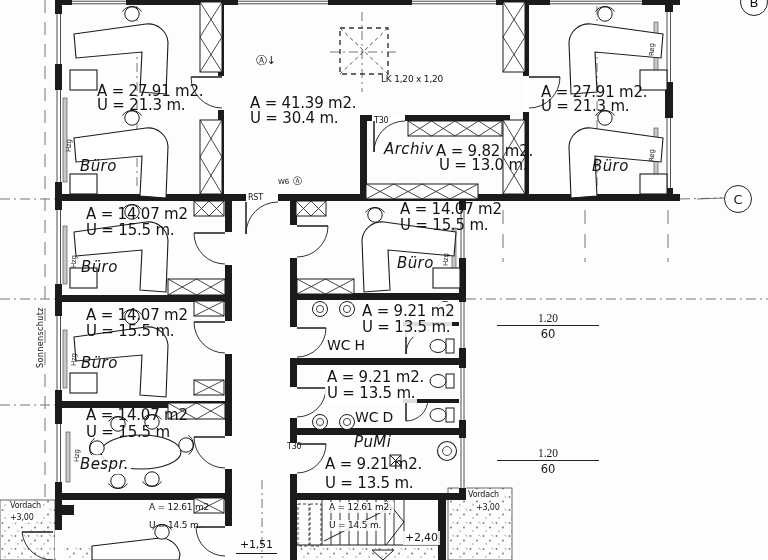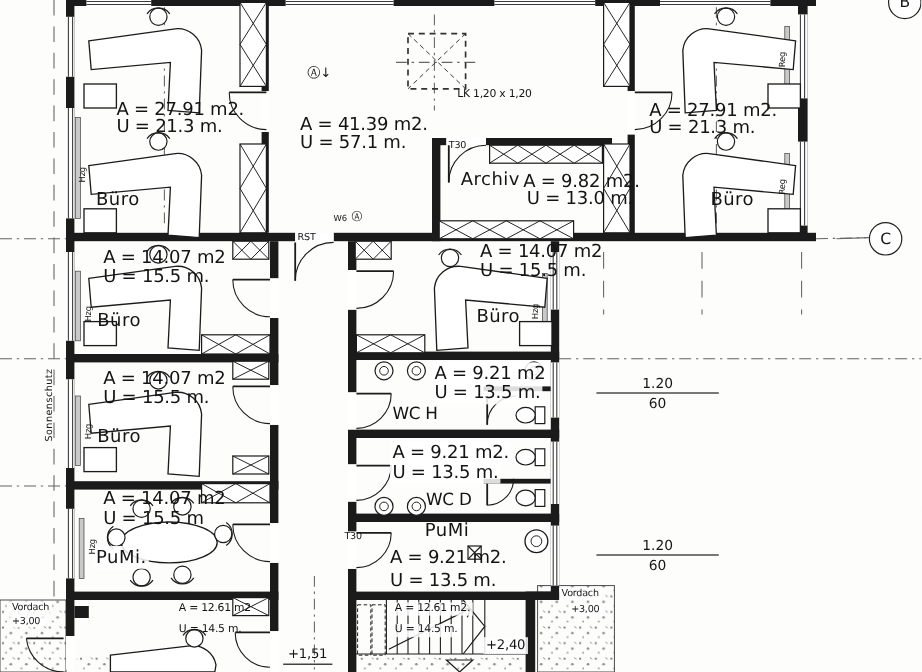--- a/index.html
+++ b/index.html
@@ -1,29 +1,29 @@
 <!DOCTYPE html>
 <html><head>
 <meta charset="utf-8">
 <style>
   html,body{margin:0;padding:0;background:#fff;}
   #sheet{position:relative;width:768px;height:560px;background:#fdfdfc;overflow:hidden;
          font-family:"DejaVu Sans",sans-serif;color:#161616;}
   #planSvg{position:absolute;left:0;top:0;}
   .lbl{position:absolute;font-size:15px;line-height:1.25;color:#141414;white-space:nowrap;letter-spacing:-0.2px;}
   .fs7{font-size:7px;} .fs8{font-size:8px;} .fs9{font-size:9px;padding-left:47px;} .fs11{font-size:11px;}
-  .name{font-size:15px;letter-spacing:0.4px;}
+  .name{font-size:15px;letter-spacing:0.4px;font-style:italic;}
   .nameSm{font-size:14px;}
   .halo{background:rgba(255,255,255,0.85);padding:0 2px;}
   .rot{transform:rotate(-90deg);transform-origin:0 0;}
   .underl{border-bottom:1.3px solid #161616;padding:0 4px 1px 4px;}
   .gridbubble{position:absolute;width:26px;height:26px;border:1.4px solid #222;border-radius:50%;
     display:flex;align-items:center;justify-content:center;font-size:13px;background:#fff;}
   .dim{position:absolute;width:102px;text-align:center;font-size:11.5px;}
-  .dim .num{display:block;border-bottom:1.3px solid #222;padding-bottom:1px;}
+  .dim .num{display:block;border-bottom:1.3px solid #222;padding-bottom:1px;font-family:Liberation Serif, serif;}
   .dim .den{display:block;padding-top:1px;}
 </style>
 </head>
 <body>
 
 <div id="sheet">
 
 <svg id="planSvg" width="768" height="560" viewBox="0 0 768 560">
   <defs>
     <pattern id="stip" width="13" height="13" patternUnits="userSpaceOnUse">
@@ -292,21 +292,21 @@
   </g>
 
 </svg>
 
   <div class="lbl" style="left:97px;top:82px">A = 27.91 m2.</div>
   <div class="lbl" style="left:97px;top:96px">U = 21.3  m.</div>
   <div class="lbl name" style="left:80px;top:157px">Büro</div>
 
   <div class="lbl fs11" style="left:256px;top:54px">Ⓐ↓</div>
   <div class="lbl" style="left:250px;top:94px">A = 41.39 m2.</div>
-  <div class="lbl" style="left:250px;top:109px">U = 57.1  m.</div>
+  <div class="lbl" style="left:250px;top:109px">U = 30.4  m.</div>
   <div class="lbl fs9" style="left:334px;top:74px">LK 1,20 x 1,20</div>
 
   <div class="lbl fs8" style="left:374px;top:116px">T30</div>
   <div class="lbl name" style="left:384px;top:140px">Archiv</div>
   <div class="lbl" style="left:436px;top:142px">A = 9.82 m2.</div>
   <div class="lbl" style="left:439px;top:156px">U = 13.0  m.</div>
 
   <div class="lbl" style="left:541px;top:83px">A = 27.91 m2.</div>
   <div class="lbl" style="left:541px;top:97px">U = 21.3  m.</div>
   <div class="lbl name" style="left:592px;top:157px">Büro</div>
@@ -335,21 +335,21 @@
   <div class="lbl" style="left:86px;top:306px">A = 14.07 m2</div>
   <div class="lbl" style="left:86px;top:322px">U = 15.5  m.</div>
   <div class="lbl name" style="left:81px;top:354px">Büro</div>
 
   <div class="lbl halo" style="left:360px;top:302px">A = 9.21 m2</div>
   <div class="lbl halo" style="left:360px;top:318px">U = 13.5  m.</div>
   <div class="lbl nameSm" style="left:327px;top:337px">WC H</div>
 
   <div class="lbl" style="left:86px;top:406px">A = 14.07 m2</div>
   <div class="lbl" style="left:86px;top:423px">U = 15.5  m</div>
-  <div class="lbl name halo" style="left:78px;top:455px">PuMi.</div>
+  <div class="lbl name halo" style="left:78px;top:455px">Bespr.</div>
 
   <div class="lbl halo" style="left:325px;top:368px">A = 9.21 m2.</div>
   <div class="lbl halo" style="left:325px;top:384px">U = 13.5  m.</div>
   <div class="lbl nameSm" style="left:355px;top:409px">WC D</div>
 
   <div class="lbl name" style="left:354px;top:433px">PuMi</div>
   <div class="lbl" style="left:325px;top:455px">A = 9.21 m2.</div>
   <div class="lbl" style="left:325px;top:474px">U = 13.5  m.</div>
   <div class="lbl fs8" style="left:287px;top:442px">T30</div>
 

